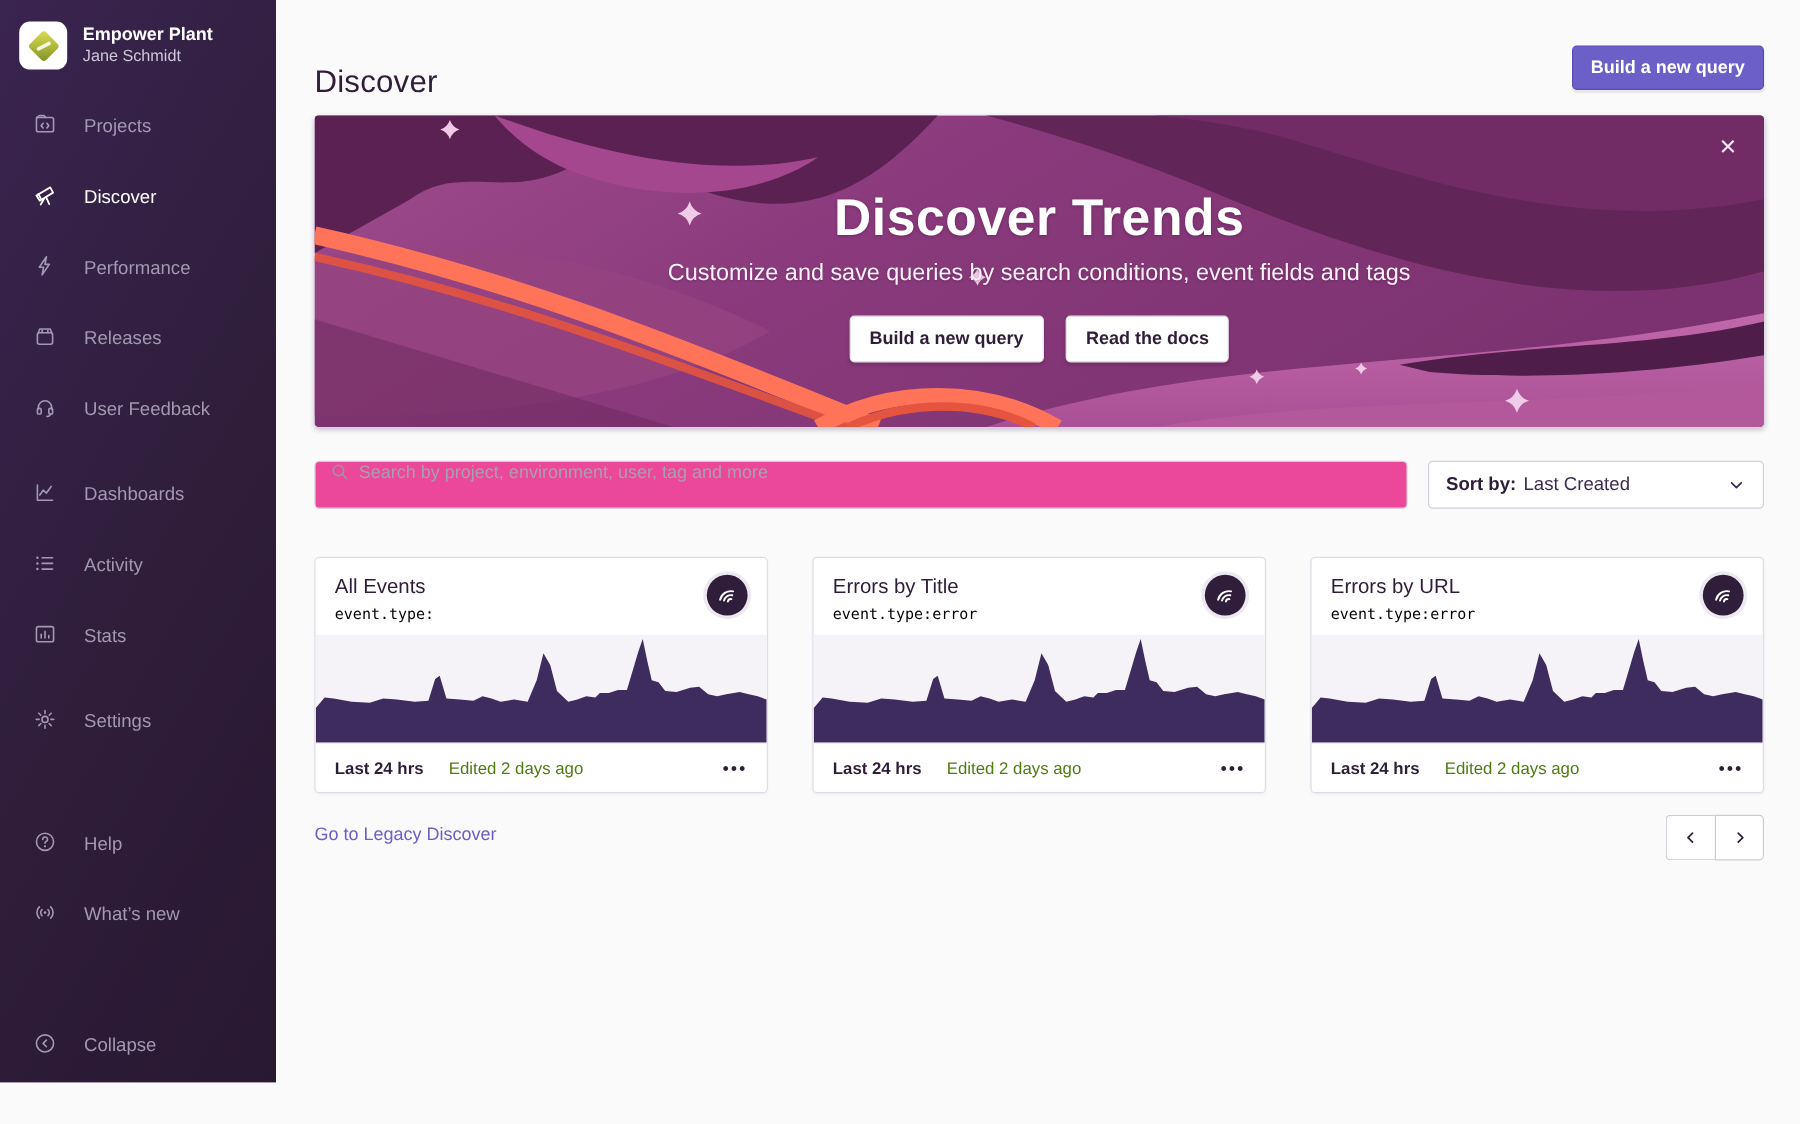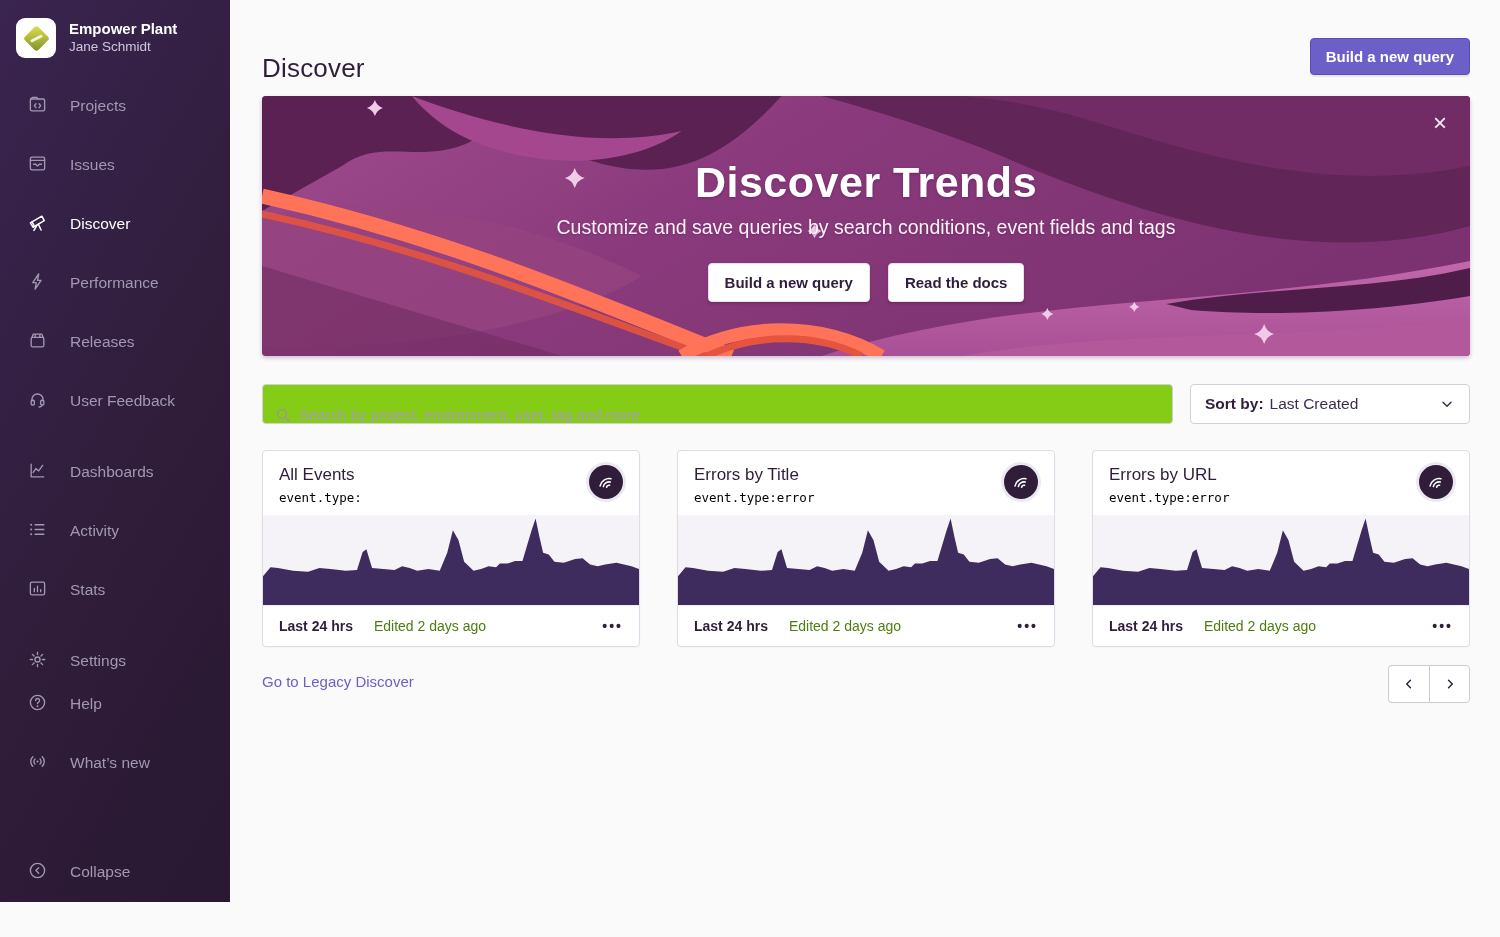--- a/index.html
+++ b/index.html
@@ -88,38 +88,38 @@
   }
   .banner-close {
     position:absolute; top:16px; right:18px; width:24px; height:24px;
     color:#f6e9f4; font-size:24px; line-height:22px; text-align:center;
     cursor:pointer; font-weight:400;
   }
 
   
   .toolbar { display:flex; gap:17px; margin-top:28px; }
   .search-box {
-    flex:1; height:40px; background:#84cc16; border:1px solid #d4cedb; border-radius:4px;
-    display:flex; align-items:flex-end; padding:0 12px; gap:8px;
+    flex:1; height:40px; background:#ec4899; border:1px solid #d4cedb; border-radius:4px;
+    display:flex; align-items:flex-start; padding:0 12px; gap:8px;
   }
   .search-box input {
     border:none; outline:none; flex:1; font-size:15px;
     font-family:"Liberation Sans",sans-serif; color:#2f1d3a; background:transparent;
   }
   .search-box input::placeholder { color:#a79fb2; }
   .sort-box {
     width:280px; height:40px; background:#fff; border:1px solid #d4cedb; border-radius:4px;
     display:flex; align-items:center; padding:0 14px; cursor:pointer;
     font-size:15.5px; color:#3d2c50;
   }
   .sort-label { font-weight:bold; margin-right:6px; color:#2f1d3a; }
   .sort-chevron { margin-left:auto; display:flex; }
 
   
-  .cards { display:grid; grid-template-columns:1fr 1fr 1fr; gap:37px; margin-top:26px; }
+  .cards { display:grid; grid-template-columns:1fr 1fr 1fr; gap:37px; margin-top:40px; }
   .card {
     background:#fff; border:1px solid #e0dbe6; border-radius:4px; overflow:hidden;
     height:197px; display:flex; flex-direction:column; cursor:pointer;
     box-shadow:0 1px 2px rgba(47,29,58,.04);
   }
   .card-head { padding:14px 16px 10px 16px; display:flex; justify-content:space-between; }
   .card-title { font-size:17px; font-weight:500; color:#2f1d3a; }
   .card-query {
     font-family:"DejaVu Sans Mono", monospace; font-size:12.5px; color:#000000; margin-top:5px;
   }
@@ -165,28 +165,20 @@
   </div>
 
   <div class="nav">
     <div class="nav-item">
       <span><svg viewBox="0 0 24 24" width="19" height="19" fill="none" stroke="currentColor" stroke-width="1.7" stroke-linecap="round" stroke-linejoin="round">
             <rect x="3" y="5" width="18" height="15" rx="2"></rect>
             <path d="M3 5l3-2h5l2 2"></path>
             <path d="M10 11l-2 2.5 2 2.5M14 11l2 2.5-2 2.5"></path>
           </svg></span>
       <span>Projects</span>
-    </div>
-    <div class="nav-item">
-      <span><svg viewBox="0 0 24 24" width="19" height="19" fill="none" stroke="currentColor" stroke-width="1.7" stroke-linecap="round" stroke-linejoin="round">
-            <rect x="3" y="4" width="18" height="16" rx="2"></rect>
-            <path d="M3 8h18"></path>
-            <path d="M7 13h3l1.5 2h1l1.5-2h3"></path>
-          </svg></span>
-      <span>Issues</span>
     </div>
     <div class="nav-item active">
       <span><svg viewBox="0 0 24 24" width="19" height="19" fill="none" stroke="currentColor" stroke-width="1.9" stroke-linecap="round" stroke-linejoin="round">
             <path d="M3 12.5L17.5 4l3 5.5L6.5 18z"></path>
             <path d="M5 11l2.5 4.5"></path>
             <path d="M11 16l-3.5 6"></path>
             <path d="M13.5 15l3 6.5"></path>
           </svg></span>
       <span>Discover</span>
     </div>

